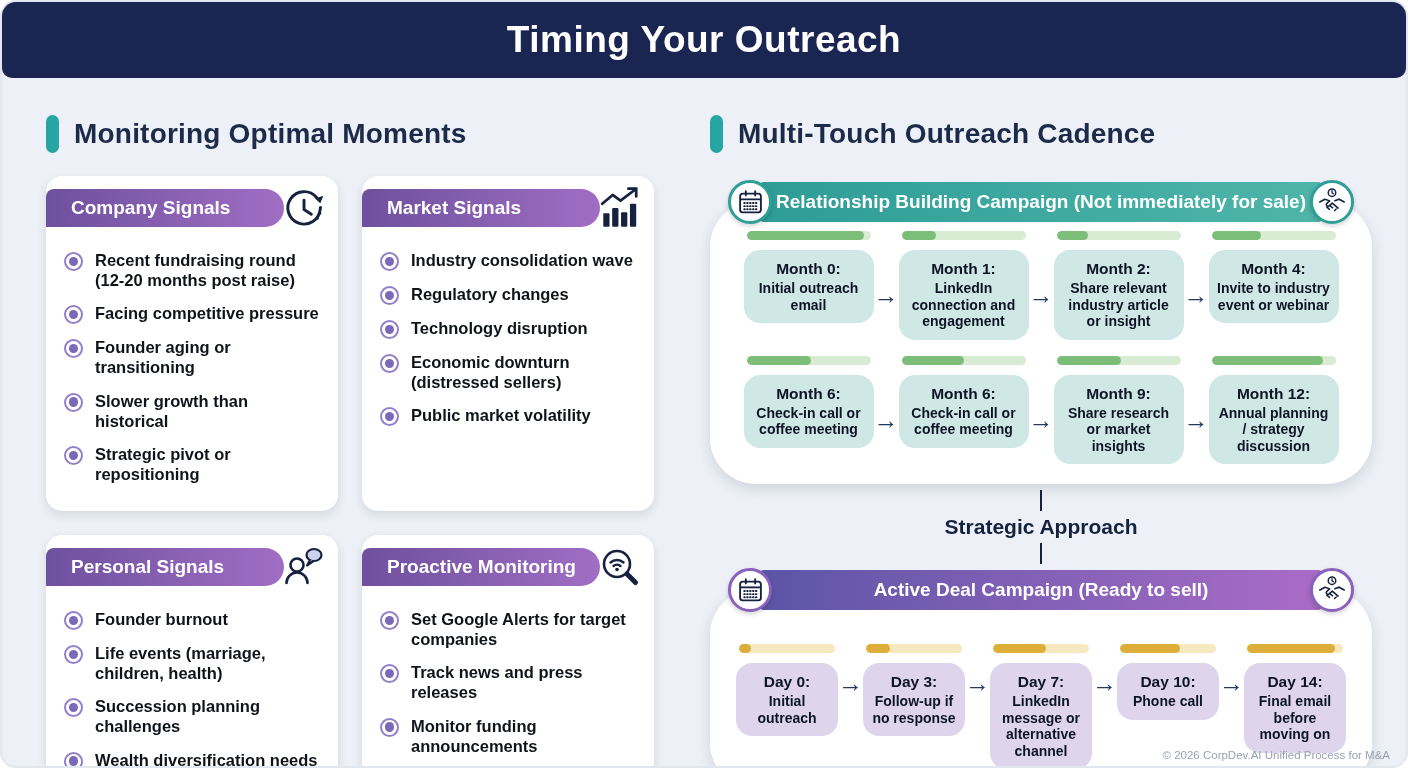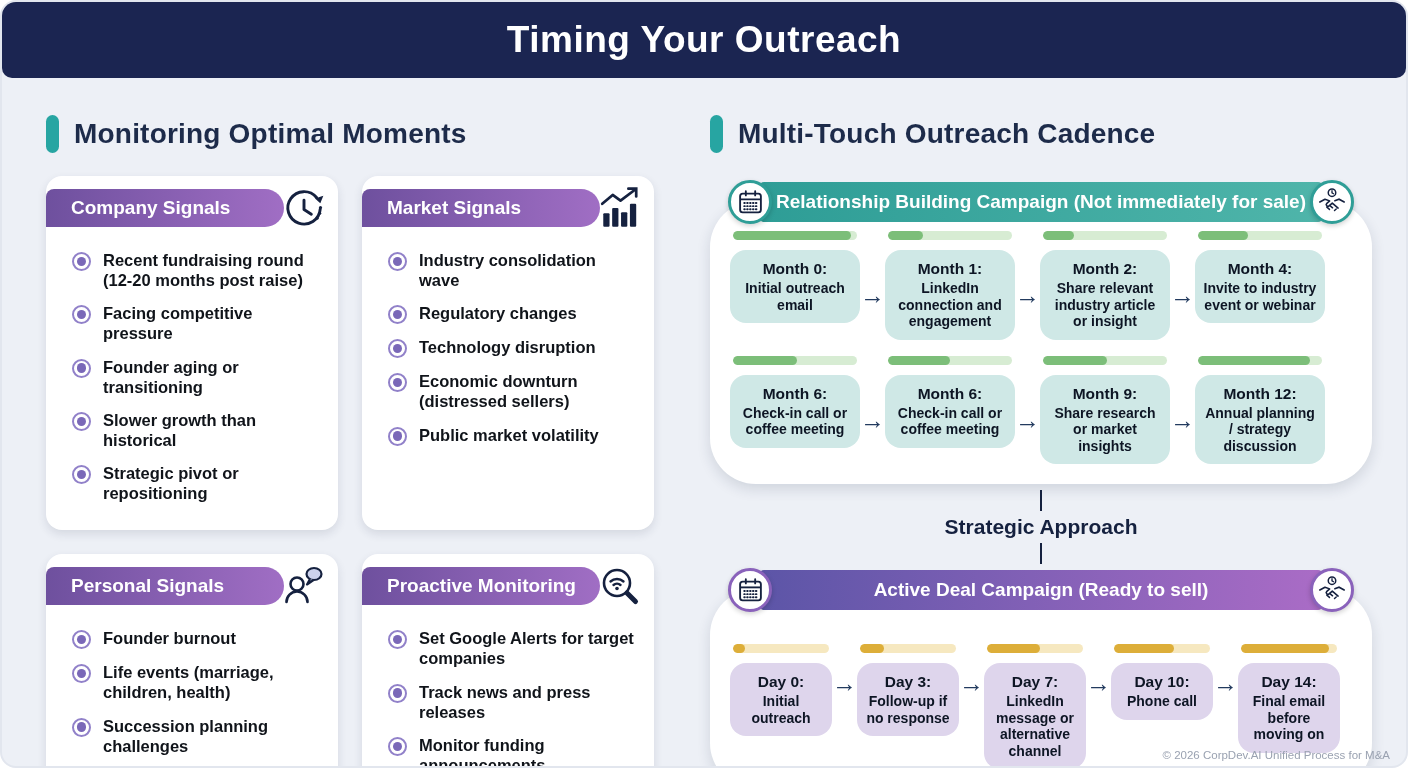--- a/index.html
+++ b/index.html
@@ -22,21 +22,20 @@
   .pill { width:13px; height:38px; border-radius:8px; background:#27a5a2; }
   .heading-text { font-size:28px; font-weight:800; color:#1d2b4a; letter-spacing:.2px; }
 
   
   .left-col { position:absolute; left:44px; top:112px; width:608px; }
   .cards { margin-top:22px; display:grid; grid-template-columns:292px 292px; grid-gap:24px; }
   .card {
     background:#ffffff; border-radius:16px; min-height:260px; position:relative;
     padding-top:60px; box-sizing:border-box;
     box-shadow:0 4px 10px rgba(30,40,70,.12);
-    padding-left:8px;
   }
   .card-header {
     position:absolute; top:13px; left:0; width:238px; height:38px;
     background:linear-gradient(90deg,#6e509e,#a06ec4);
     border-radius:8px 19px 19px 0; display:flex; align-items:center;
     padding-left:25px; box-sizing:border-box;
   }
   .card-title { color:#ffffff; font-size:19px; font-weight:700; }
   .card-icon { position:absolute; top:9px; right:11px; width:46px; height:46px; display:flex; }
   .card-list { list-style:none; margin:0; padding:14px 14px 14px 18px; }
@@ -62,21 +61,21 @@
     flex:1; height:40px; margin:0 -12px; border-radius:4px; position:relative; z-index:1;
     display:flex; align-items:center; justify-content:center;
   }
   .teal .bar { background:linear-gradient(90deg,#2e9d96,#4fb5aa); }
   .purple .bar { background:linear-gradient(90deg,#5c55a7,#aa6cc6); }
   .bar-label { color:#ffffff; font-size:19px; font-weight:700; }
   .campaign-body {
     background:#ffffff; border-radius:46px; padding:30px 20px 20px;
     box-shadow:0 5px 14px rgba(30,40,70,.14);
   }
-  .flow-row { display:flex; justify-content:flex-start; align-items:flex-start; }
+  .flow-row { display:flex; justify-content:center; align-items:flex-start; }
   .flow-row + .flow-row { margin-top:16px; }
   .cell { width:130px; }
   .purple .cell { width:102px;margin-top:25px; }
   .progress { height:9px; border-radius:5px; margin:0 3px 10px; overflow:hidden; }
   .teal .progress { background:#d7ecd3; }
   .purple .progress { background:#f6e8c0; }
   .fill { height:100%; border-radius:5px; }
   .teal .fill { background:#7cbe79; }
   .purple .fill { background:#ddae39; }
   .step-box { border-radius:16px; padding:10px 7px; text-align:center; }

